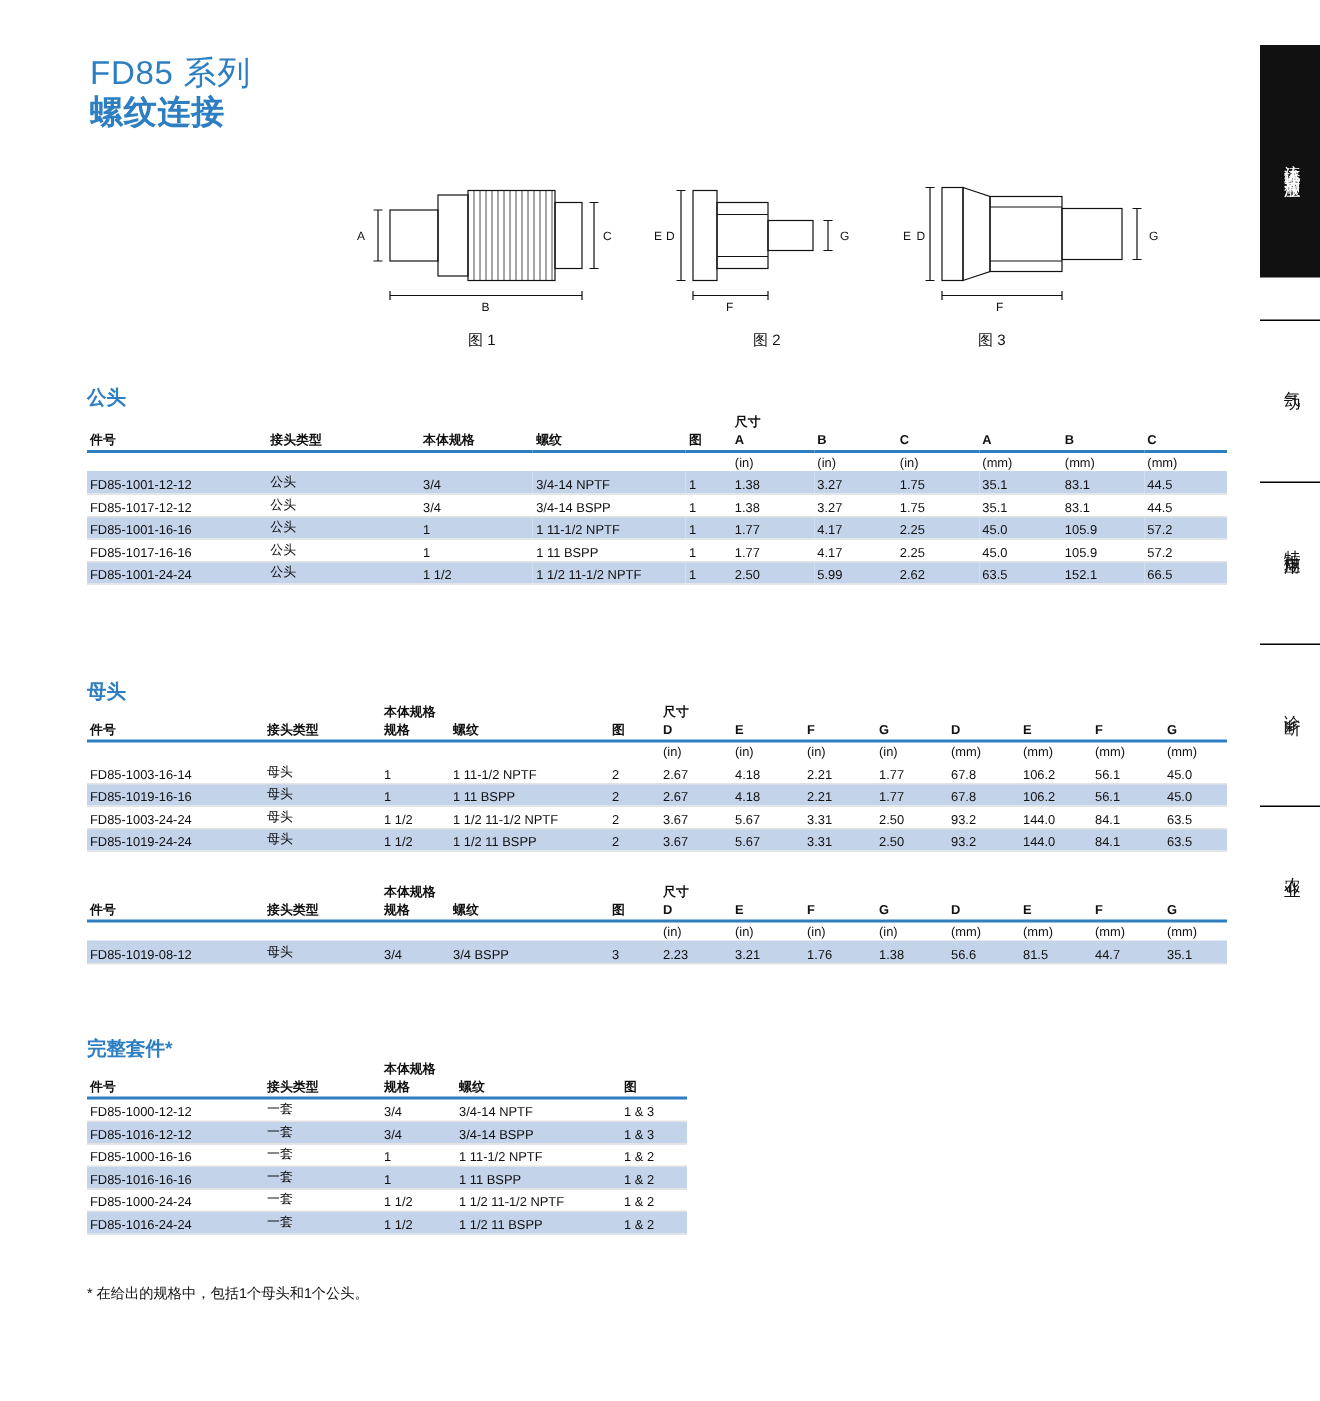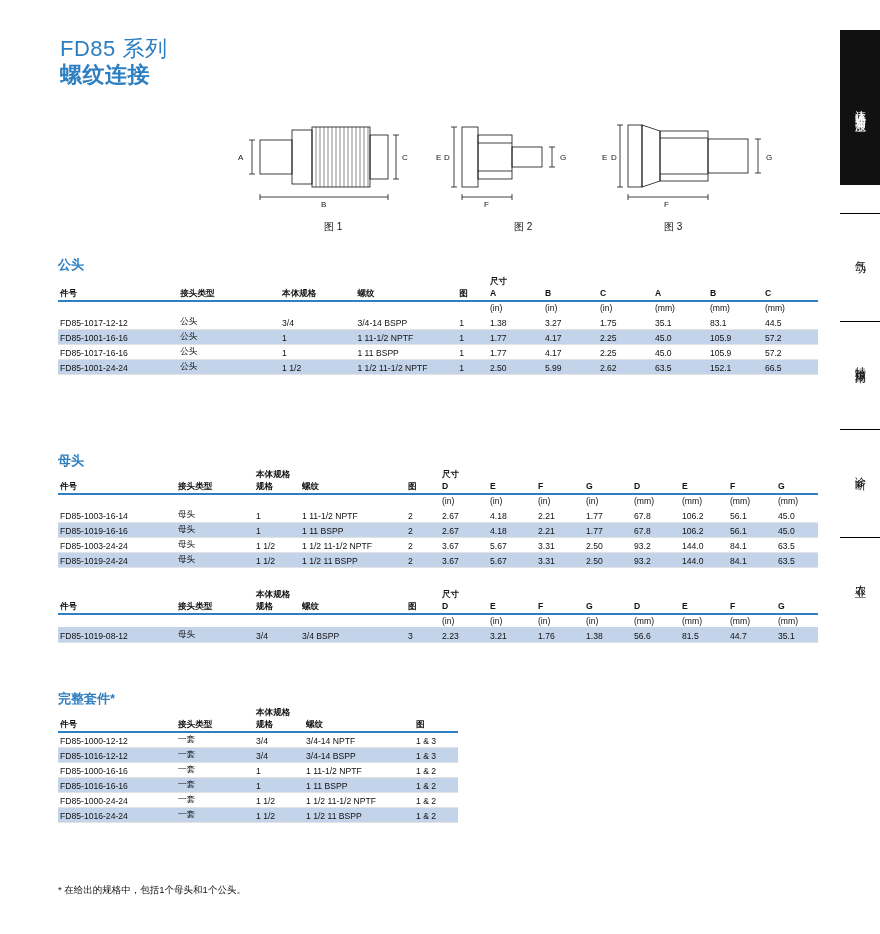--- a/index.html
+++ b/index.html
@@ -73,21 +73,20 @@
     position: absolute;
     left: 230px;
     top: 105px;
     width: 560px;
     height: 135px;
   }
   .fig-caption {
     position: absolute;
     font-size: 10px;
     color: #111;
-    margin-left: 12px;
   }
 
   
   .sec-head {
     position: absolute;
     font-size: 13px;
     font-weight: bold;
     color: #2d7fc1;
   }
 
@@ -117,21 +116,21 @@
   }
   table.dt tbody tr { height: 15px; }
   table.dt tbody tr.alt { background: #c3d3ea; }
   table.dt tbody tr td { border-bottom: 1px solid #e3e3e3; }
 
   .units-row td { font-weight: bold; }
 
   .footnote {
     position: absolute;
     left: 58px;
-    top: 884px;
+    top: 856px;
     font-size: 9.5px;
     color: #111;
   }
 
   .dim-label { font-size: 8px; fill: #111; }
 </style>
 </head>
 <body>
 
 <div class="page">
@@ -310,20 +309,33 @@
           <td></td>
         <td>(in)</td>
         <td>(in)</td>
         <td>(in)</td>
         <td>(mm)</td>
         <td>(mm)</td>
         <td>(mm)</td>
       </tr>
     </thead>
     <tbody>
+      <tr class="alt">
+        <td>FD85-1001-12-12</td>
+        <td>公头</td>
+        <td>3/4</td>
+        <td>3/4-14 NPTF</td>
+        <td>1</td>
+        <td>1.38</td>
+        <td>3.27</td>
+        <td>1.75</td>
+        <td>35.1</td>
+        <td>83.1</td>
+        <td>44.5</td>
+      </tr>
       <tr>
         <td>FD85-1017-12-12</td>
         <td>公头</td>
         <td>3/4</td>
         <td>3/4-14 BSPP</td>
         <td>1</td>
         <td>1.38</td>
         <td>3.27</td>
         <td>1.75</td>
         <td>35.1</td>

